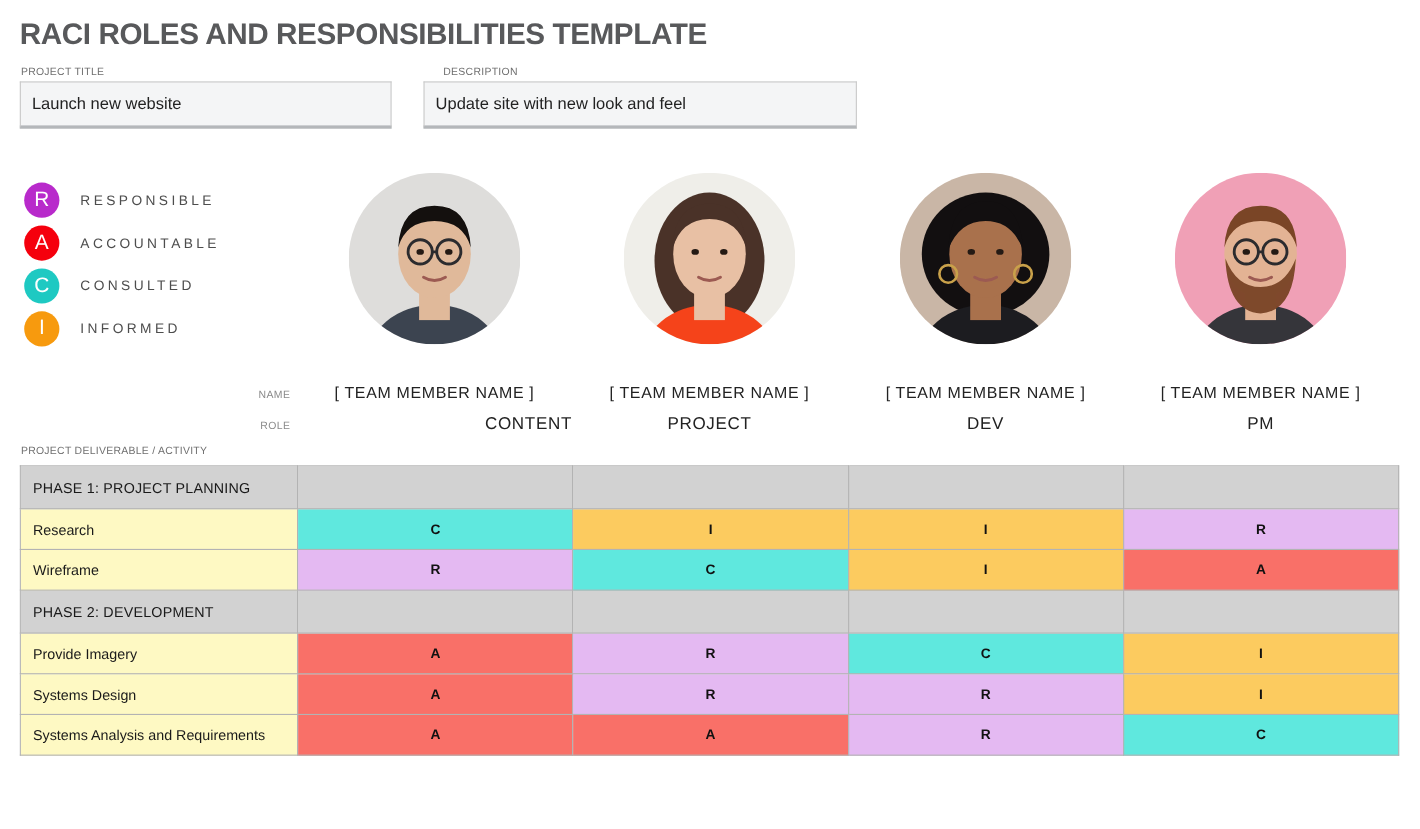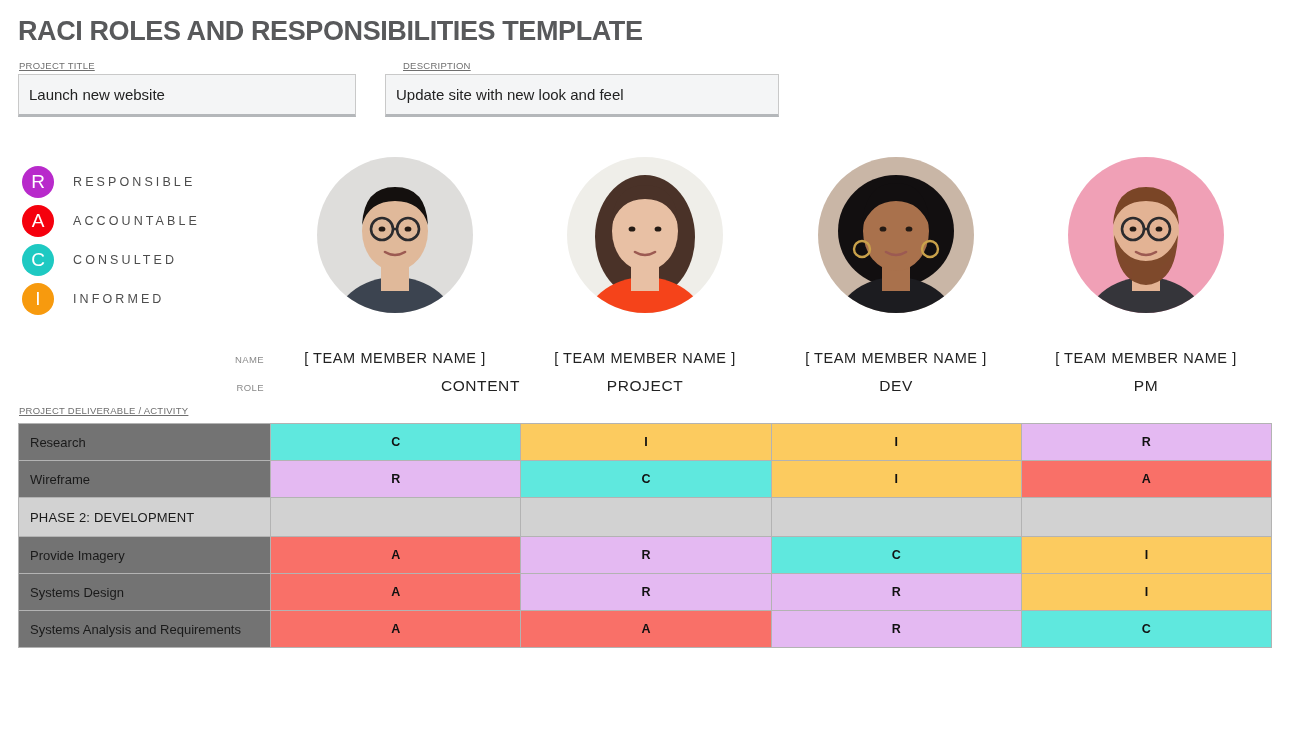--- a/index.html
+++ b/index.html
@@ -24,21 +24,20 @@
   }
 
   
   .field-label {
     position: absolute;
     font-size: 9.5px;
     letter-spacing: 0.25px;
     color: #6f6f6f;
     text-transform: uppercase;
     white-space: nowrap;
-    text-decoration: underline;
   }
   .field-box {
     position: absolute;
     background: #f4f5f6;
     border: 1px solid #c9c9c9;
     border-bottom: 3px solid #b4b7ba;
     display: flex;
     align-items: center;
     padding-left: 10px;
     font-size: 15px;
@@ -119,21 +118,21 @@
     width: 1254px;
     border-collapse: collapse;
     table-layout: fixed;
   }
   .matrix td {
     border: 1px solid #b3b3b3;
     height: 37px;
     padding: 0;
   }
   .matrix td.activity {
-    background: #737373;
+    background: #fef9c3;
     padding-left: 11px;
     font-size: 13px;
     color: #1a1a1a;
     white-space: nowrap;
   }
   .matrix tr.phase td {
     background: #d2d2d2;
     height: 39px;
   }
   .matrix tr.phase td.activity {
@@ -190,20 +189,27 @@
 
   <table class="matrix">
     <colgroup>
       <col class="col-activity">
         <col class="col-member">
         <col class="col-member">
       <col class="col-member">
         <col class="col-member">
     </colgroup>
     <tbody>
+        <tr class="phase">
+          <td class="activity">PHASE 1: PROJECT PLANNING</td>
+          <td class="cell" style="background: rgb(210, 210, 210);"></td>
+          <td class="cell" style="background: rgb(210, 210, 210);"></td>
+          <td class="cell" style="background: rgb(210, 210, 210);"></td>
+          <td class="cell" style="background: rgb(210, 210, 210);"></td>
+        </tr>
         <tr>
           <td class="activity">Research</td>
           <td class="cell" style="background: rgb(95, 232, 222);">C</td>
           <td class="cell" style="background: rgb(252, 203, 95);">I</td>
           <td class="cell" style="background: rgb(252, 203, 95);">I</td>
           <td class="cell" style="background: rgb(228, 185, 242);">R</td>
         </tr>
         <tr>
           <td class="activity">Wireframe</td>
           <td class="cell" style="background: rgb(228, 185, 242);">R</td>

